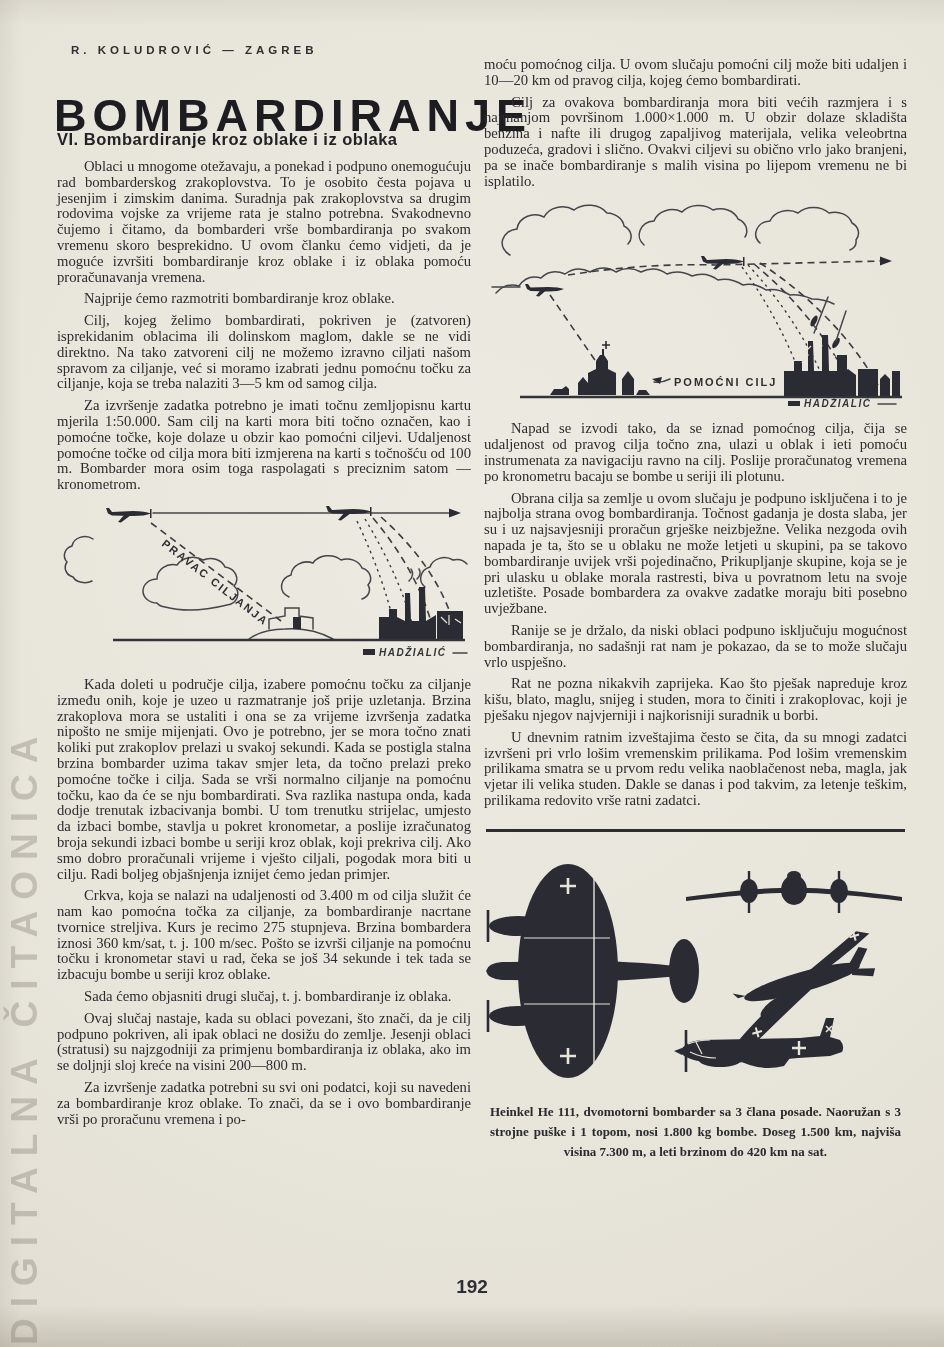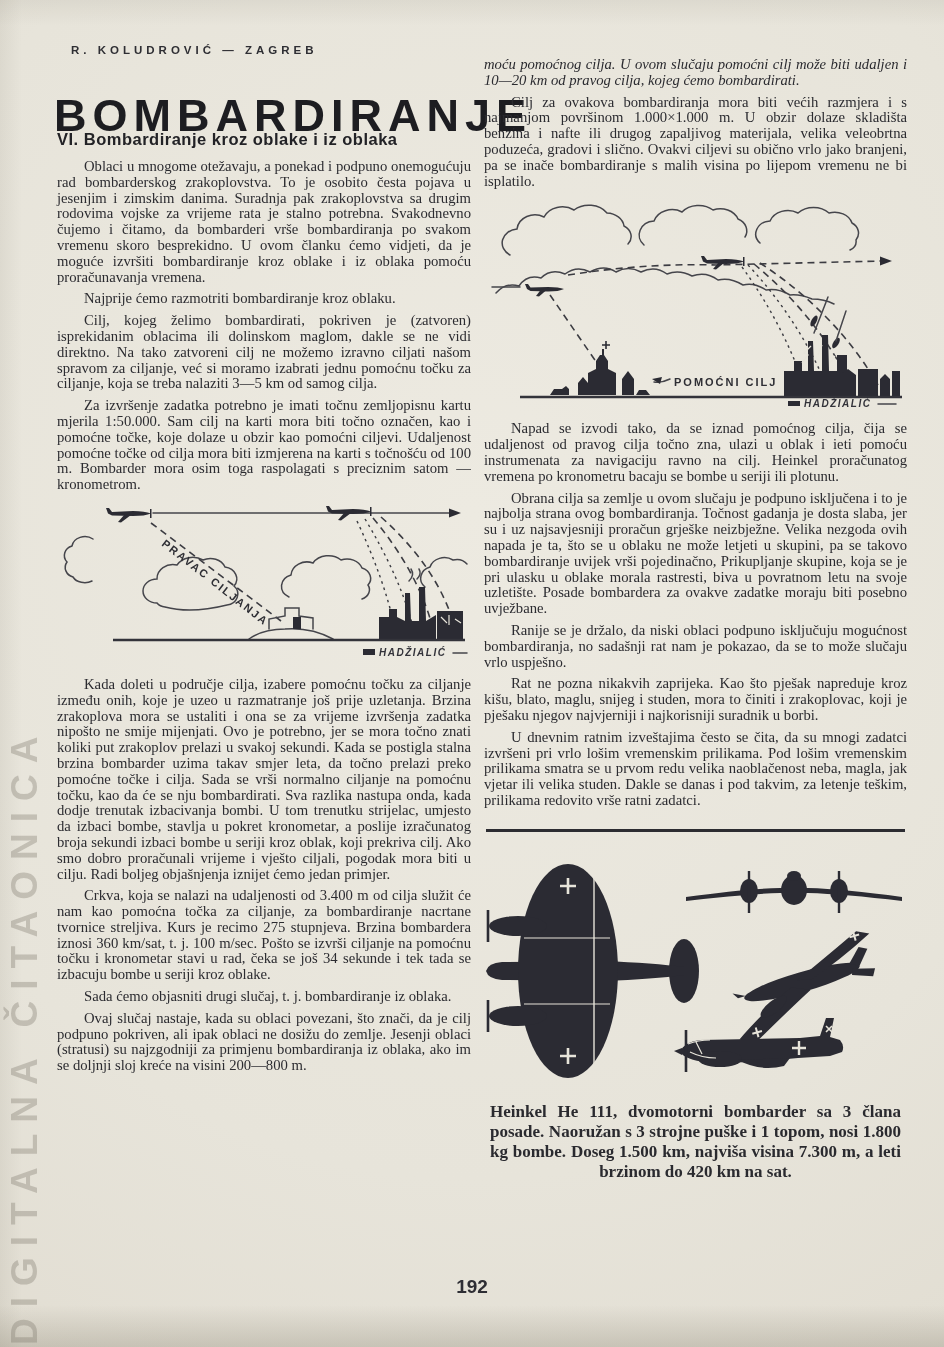--- a/index.html
+++ b/index.html
@@ -38,29 +38,29 @@
   .col-right{left:484px;top:57px;width:423px;}
   .section-heading{
     font-family:"Liberation Sans",sans-serif;font-weight:bold;
     font-size:16.5px;letter-spacing:.5px;
     margin:0 0 10px 0;color:#222226;
   }
   p.para{
     margin:0 0 6px 0;font-size:14.7px;line-height:15.8px;
     text-align:justify;text-indent:27px;color:#2b2b30;
   }
-  p.para.no-indent{text-indent:0;font-style:italic;}
+  p.para.no-indent{text-indent:0;}
   figure{margin:0;padding:0;}
   .fig1{margin:4px 0 6px 0;}
   .fig2{margin:4px 0 8px 0;}
   .rule{border:0;border-top:3px solid #2c2c31;margin:20px 2px 0 2px;}
   .planes-fig{margin:14px 0 2px 0;}
   .caption{
     margin:2px 0 10px 0;padding:0 6px;
-    font-size:17px;line-height:20px;font-weight:bold;
+    font-size:13px;line-height:20px;font-weight:bold;
     text-align:justify;text-align-last:center;color:#2a2a2f;
   }
   .page-number{
     position:absolute;left:0;right:0;top:1276px;text-align:center;
     font-family:"Liberation Sans",sans-serif;font-weight:bold;
     font-size:19px;color:#2e2e34;z-index:2;
   }
   svg .ink{stroke:#45454b;fill:none;stroke-width:1.5;stroke-linecap:round;}
   svg .dash{stroke:#3c3c42;fill:none;stroke-width:1.6;stroke-dasharray:7 5;}
   svg .dot{stroke:#3c3c42;fill:none;stroke-width:1.4;stroke-dasharray:2.5 4;}
@@ -74,21 +74,21 @@
 
 <div class="paper"></div>
 <div class="watermark">DIGITALNA ČITAONICA</div>
 
 <div class="author-line">R. KOLUDROVIĆ — ZAGREB</div>
 <h1 class="main-title">BOMBARDIRANJE</h1>
 
 <div class="col col-left">
   <h2 class="section-heading">VI. Bombardiranje kroz oblake i iz oblaka</h2>
   <p class="para">Oblaci u mnogome otežavaju, a ponekad i podpuno onemogućuju rad bombarderskog zrakoplovstva. To je osobito česta pojava u jesenjim i zimskim danima. Suradnja pak zrakoplovstva sa drugim rodovima vojske za vrijeme rata je stalno potrebna. Svakodnevno čujemo i čitamo, da bombarderi vrše bombardiranja po svakom vremenu skoro besprekidno. U ovom članku ćemo vidjeti, da je moguće izvršiti bombardiranje kroz oblake i iz oblaka pomoću proračunavanja vremena.</p>
-  <p class="para">Najprije ćemo razmotriti bombardiranje kroz oblaku.</p>
+  <p class="para">Najprije ćemo razmotriti bombardiranje kroz oblake.</p>
   <p class="para">Cilj, kojeg želimo bombardirati, pokriven je (zatvoren) isprekidanim oblacima ili dolinskom maglom, dakle se ne vidi direktno. Na tako zatvoreni cilj ne možemo izravno ciljati našom spravom za ciljanje, već si moramo izabrati jednu pomoćnu točku za ciljanje, koja se treba nalaziti 3—5 km od samog cilja.</p>
   <p class="para">Za izvršenje zadatka potrebno je imati točnu zemljopisnu kartu mjerila 1:50.000. Sam cilj na karti mora biti točno označen, kao i pomoćne točke, koje dolaze u obzir kao pomoćni ciljevi. Udaljenost pomoćne točke od cilja mora biti izmjerena na karti s točnošću od 100 m. Bombarder mora osim toga raspolagati s preciznim satom — kronometrom.</p>
 
   <figure class="fig1">
     <svg width="414" height="168" viewBox="0 0 414 168">
 
       <line class="ink" x1="96" y1="14" x2="392" y2="14"></line>
       <polygon class="dark" points="392,9.5 404,14 392,18.5"></polygon>
 
       <g class="dark" transform="translate(48,8)">
@@ -133,20 +133,21 @@
       <rect class="dark" x="306" y="150" width="12" height="6"></rect>
       <text class="sig" x="322" y="157">HADŽIALIĆ</text>
       <line class="ink" x1="396" y1="154" x2="410" y2="154"></line>
     </svg>
   </figure>
 
   <p class="para">Kada doleti u područje cilja, izabere pomoćnu točku za ciljanje između onih, koje je uzeo u razmatranje još prije uzletanja. Brzina zrakoplova mora se ustaliti i ona se za vrijeme izvršenja zadatka nipošto ne smije mijenjati. Ovo je potrebno, jer se mora točno znati koliki put zrakoplov prelazi u svakoj sekundi. Kada se postigla stalna brzina bombarder uzima takav smjer leta, da točno prelazi preko pomoćne točke i cilja. Sada se vrši normalno ciljanje na pomoćnu točku, kao da će se nju bombardirati. Sva razlika nastupa onda, kada dodje trenutak izbacivanja bombi. U tom trenutku strijelac, umjesto da izbaci bombe, stavlja u pokret kronometar, a poslije izračunatog broja sekundi izbaci bombe u seriji kroz oblak, koji prekriva cilj. Ako smo dobro proračunali vrijeme i vješto ciljali, pogodak mora biti u cilju. Radi boljeg objašnjenja iznijet ćemo jedan primjer.</p>
   <p class="para">Crkva, koja se nalazi na udaljenosti od 3.400 m od cilja služit će nam kao pomoćna točka za ciljanje, za bombardiranje nacrtane tvornice streljiva. Kurs je recimo 275 stupnjeva. Brzina bombardera iznosi 360 km/sat, t. j. 100 m/sec. Pošto se izvrši ciljanje na pomoćnu točku i kronometar stavi u rad, čeka se još 34 sekunde i tek tada se izbacuju bombe u seriji kroz oblake.</p>
   <p class="para">Sada ćemo objasniti drugi slučaj, t. j. bombardiranje iz oblaka.</p>
   <p class="para">Ovaj slučaj nastaje, kada su oblaci povezani, što znači, da je cilj podpuno pokriven, ali ipak oblaci ne dosižu do zemlje. Jesenji oblaci (stratusi) su najzgodniji za primjenu bombardiranja iz oblaka, ako im se doljnji sloj kreće na visini 200—800 m.</p>
+  <p class="para">Za izvršenje zadatka potrebni su svi oni podatci, koji su navedeni za bombardiranje kroz oblake. To znači, da se i ovo bombardiranje vrši po proračunu vremena i po-</p>
 </div>
 
 <div class="col col-right">
   <p class="para no-indent">moću pomoćnog cilja. U ovom slučaju pomoćni cilj može biti udaljen i 10—20 km od pravog cilja, kojeg ćemo bombardirati.</p>
   <p class="para">Cilj za ovakova bombardiranja mora biti većih razmjera i s najmanjom površinom 1.000×1.000 m. U obzir dolaze skladišta benzina i nafte ili drugog zapaljivog materijala, velika veleobrtna poduzeća, gradovi i slično. Ovakvi ciljevi su obično vrlo jako branjeni, pa se inače bombardiranje s malih visina po lijepom vremenu ne bi isplatilo.</p>
 
   <figure class="fig2">
     <svg width="423" height="214" viewBox="0 0 423 214">
 
       <path class="ink" d="M26,60 a16,14 0 0 1 7,-26 a18,16 0 0 1 27,-12 a20,17 0 0 1 30,-7 a22,18 0 0 1 33,3 a18,15 0 0 1 17,13 a14,12 0 0 1 4,18"></path>
@@ -197,21 +198,21 @@
       </g>
 
       <line x1="36" y1="202" x2="418" y2="202" stroke="#33333a" stroke-width="2.6"></line>
 
       <rect class="dark" x="304" y="206" width="12" height="5"></rect>
       <text class="sig" x="320" y="212">HADŽIALIĆ</text>
       <line class="ink" x1="394" y1="209" x2="412" y2="209"></line>
     </svg>
   </figure>
 
-  <p class="para">Napad se izvodi tako, da se iznad pomoćnog cilja, čija se udaljenost od pravog cilja točno zna, ulazi u oblak i ieti pomoću instrumenata za navigaciju ravno na cilj. Heinkel proračunatog vremena po kronometru bacaju se bombe u seriji ili plotunu.</p>
+  <p class="para">Napad se izvodi tako, da se iznad pomoćnog cilja, čija se udaljenost od pravog cilja točno zna, ulazi u oblak i ieti pomoću instrumenata za navigaciju ravno na cilj. Poslije proračunatog vremena po kronometru bacaju se bombe u seriji ili plotunu.</p>
   <p class="para">Obrana cilja sa zemlje u ovom slučaju je podpuno isključena i to je najbolja strana ovog bombardiranja. Točnost gadanja je dosta slaba, jer su i uz najsavjesniji proračun grješke neizbježne. Velika nezgoda ovih napada je ta, što se u oblaku ne može letjeti u skupini, pa se takovo bombardiranje uvijek vrši pojedinačno, Prikupljanje skupine, koja se je pri ulasku u oblake morala rastresti, biva u povratnom letu na svoje uzletište. Posade bombardera za ovakve zadatke moraju biti posebno uvježbane.</p>
   <p class="para">Ranije se je držalo, da niski oblaci podpuno isključuju mogućnost bombardiranja, no sadašnji rat nam je pokazao, da se to može slučaju vrlo uspješno.</p>
   <p class="para">Rat ne pozna nikakvih zaprijeka. Kao što pješak napreduje kroz kišu, blato, maglu, snijeg i studen, mora to činiti i zrakoplovac, koji je pješaku njegov najvjerniji i najkorisniji suradnik u borbi.</p>
   <p class="para">U dnevnim ratnim izveštajima često se čita, da su mnogi zadatci izvršeni pri vrlo lošim vremenskim prilikama. Pod lošim vremenskim prilikama smatra se u prvom redu velika naoblačenost neba, magla, jak vjetar ili velika studen. Dakle se danas i pod takvim, za letenje teškim, prilikama redovito vrše ratni zadatci.</p>
 
   <hr class="rule">
 
   <figure class="planes-fig">
     <svg width="423" height="250" viewBox="0 0 423 250">
 

